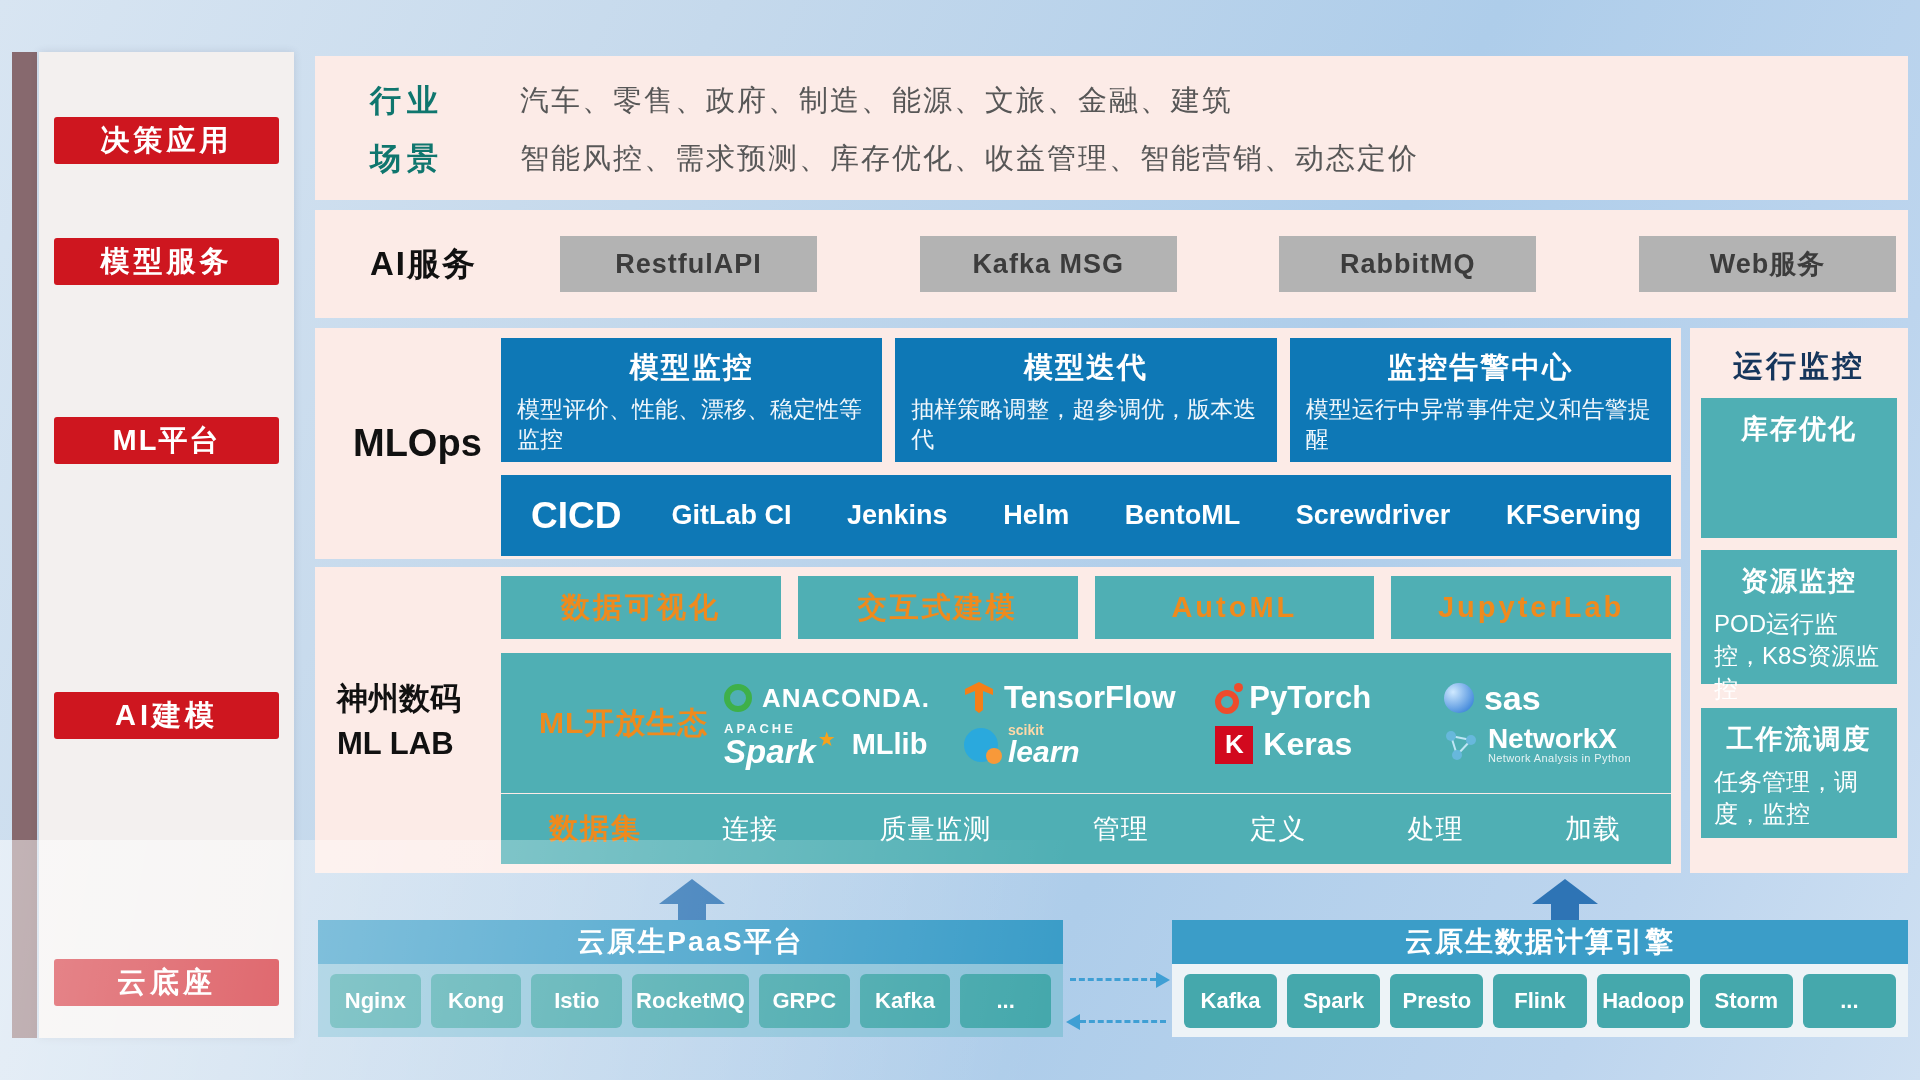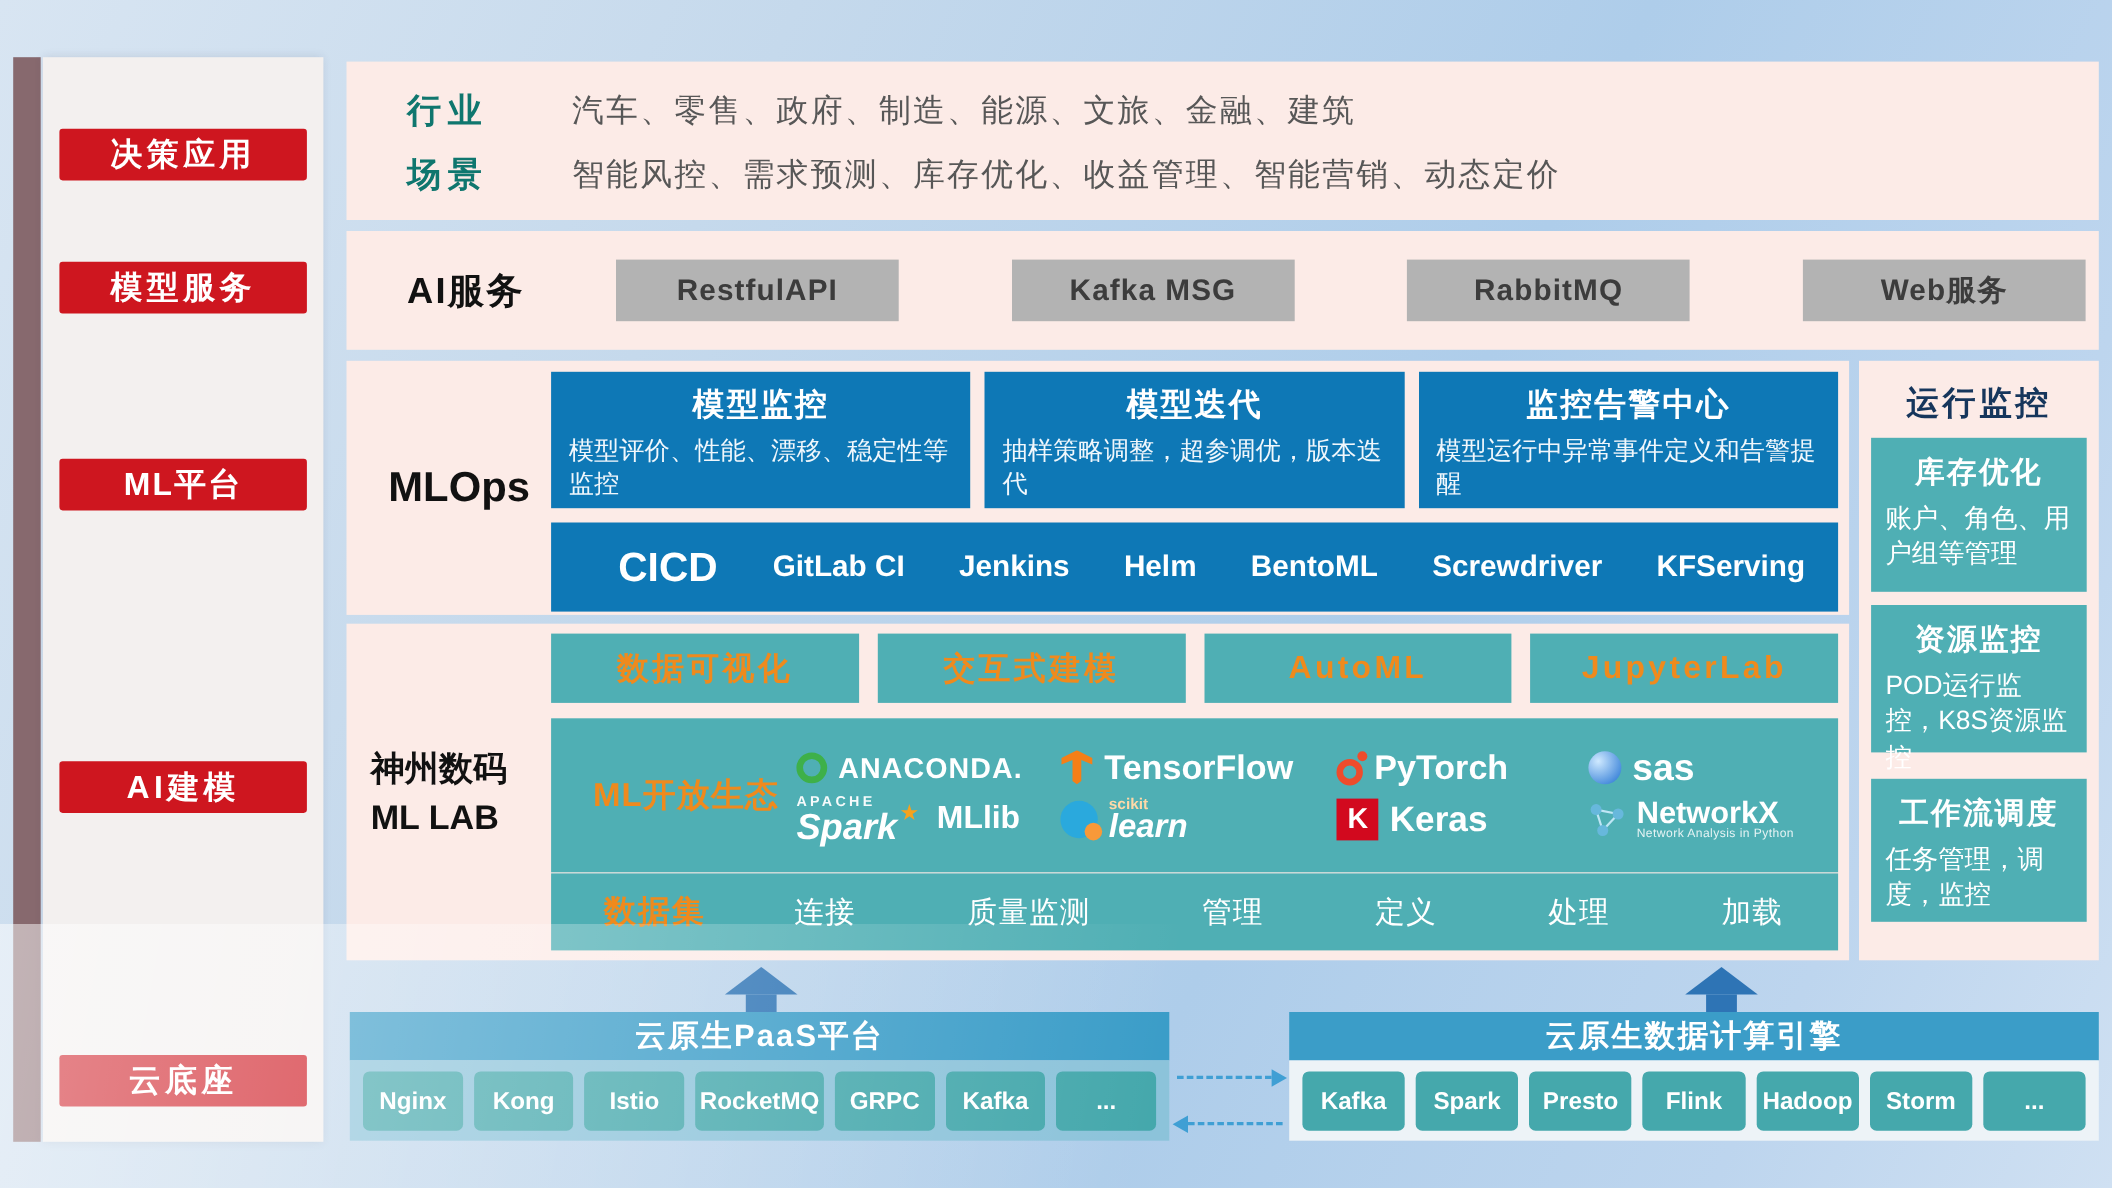--- a/index.html
+++ b/index.html
@@ -33,21 +33,21 @@
     display:flex; align-items:center; justify-content:center; letter-spacing:1px; }
 
   
   .row-mlops { left:315px; top:328px; width:1366px; height:231px; }
   .mlops-label { position:absolute; left:38px; top:0; height:100%; display:flex; align-items:center; font-size:38px; font-weight:bold; color:#111; }
   .mlops-cards { position:absolute; left:186px; top:10px; right:10px; height:124px; display:flex; gap:13px; }
   .mlcard { flex:1; background:#0e78b6; color:#fff; padding:10px 16px 8px; }
   .mlcard .t { text-align:center; font-size:29px; font-weight:bold; margin-bottom:7px; letter-spacing:2px; }
   .mlcard .d { font-size:23px; line-height:1.3; color:#f0f7fc; }
   .cicd-bar { position:absolute; left:186px; right:10px; top:147px; height:81px; background:#0e78b6; display:flex; align-items:center; padding:0 30px; color:#fff; }
-  .cicd-label { font-size:37px; font-weight:bold; margin-right:50px;margin-left:31px; }
+  .cicd-label { font-size:37px; font-weight:bold; margin-right:50px; }
   .cicd-items { flex:1; display:flex; justify-content:space-between; font-size:27px; font-weight:600; }
 
   
   .row-mllab { left:315px; top:567px; width:1366px; height:306px; }
   .mllab-label { position:absolute; left:22px; top:0; width:162px; height:100%; display:flex; flex-direction:column; justify-content:center; gap:6px; font-size:31px; font-weight:bold; color:#111; }
   .chips-row { position:absolute; left:186px; right:10px; top:9px; height:63px; display:flex; gap:17px; }
   .chip { flex:1; background:#4fafb4; color:#ef8a1d; font-weight:bold; font-size:29px; letter-spacing:3px; display:flex; align-items:center; justify-content:center; }
   .eco { position:absolute; left:186px; right:10px; top:86px; height:140px; background:#4fafb4; display:flex; align-items:center; padding:0 10px 0 38px; }
   .eco-label { width:185px; color:#ef8a1d; font-weight:bold; font-size:30px; letter-spacing:1px; }
   .eco-grid { flex:1; display:grid; grid-template-columns:1.05fr 1.1fr 1fr .95fr; row-gap:4px; align-items:center; }
@@ -254,21 +254,20 @@
         <span>处理</span>
         <span>加载</span>
       </div>
     </div>
   </section>
 
   <aside class="pink monitor">
     <div class="monitor-title">运行监控</div>
     <div class="mcard mc1">
       <div class="t">库存优化</div>
-      <div class="d">账户、角色、用户组等管理</div>
     </div>
     <div class="mcard mc2">
       <div class="t">资源监控</div>
       <div class="d">POD运行监控，K8S资源监控</div>
     </div>
     <div class="mcard mc3">
       <div class="t">工作流调度</div>
       <div class="d">任务管理，调度，监控</div>
     </div>
   </aside>

